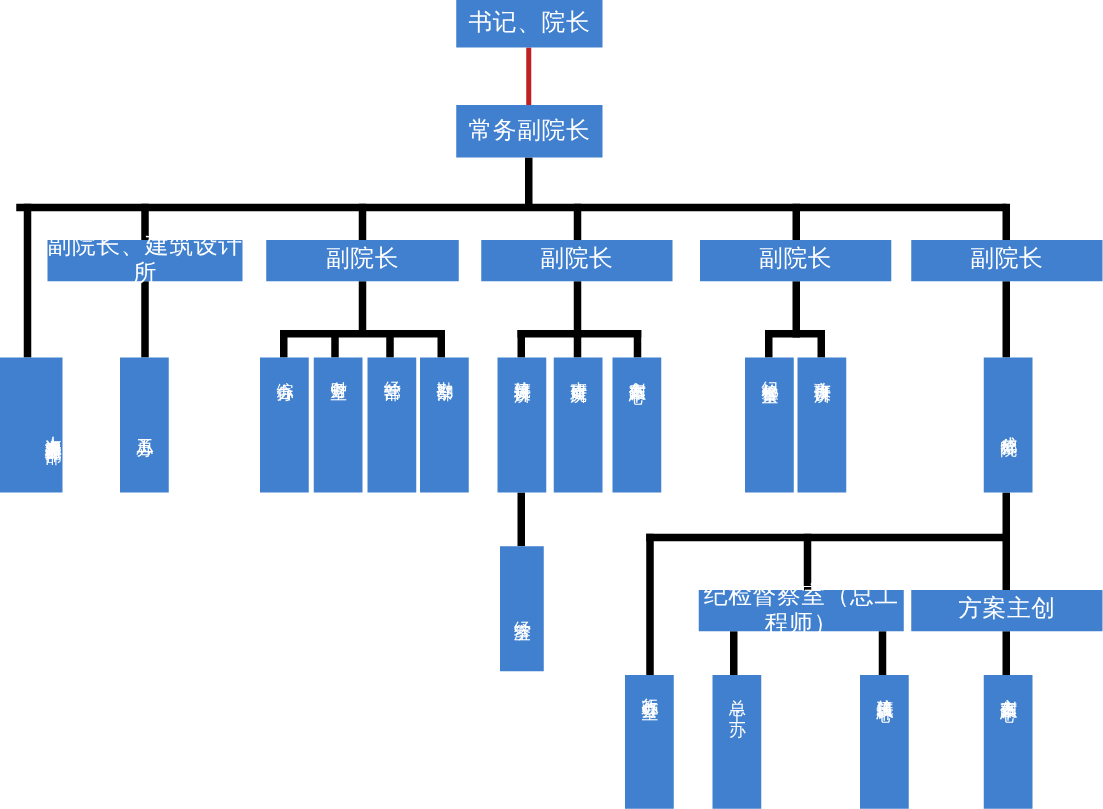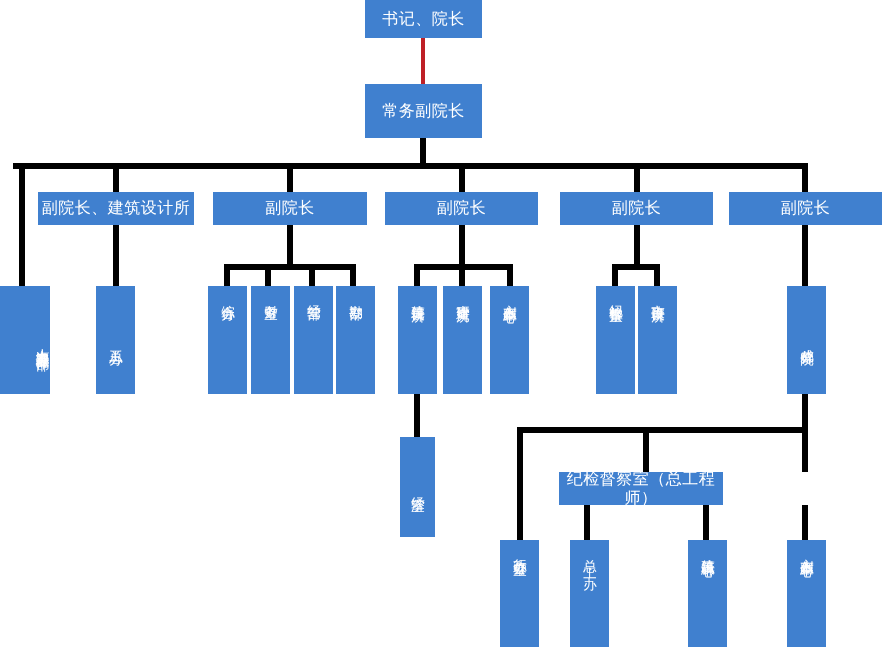--- a/index.html
+++ b/index.html
@@ -20,21 +20,21 @@
     box-sizing:border-box;
     display:flex;
     align-items:center;
     justify-content:center;
     text-align:center;
     line-height:1.18;
     letter-spacing:0.5px;
   }
   .node.h{                 
     writing-mode:horizontal-tb;
-    font-size:16px;
+    font-size:19px;
   }
   .node.v{                 
     writing-mode:vertical-rl;
     text-orientation:upright;
     font-size:13.5px;
     letter-spacing:1px;
     justify-content:flex-start;
     padding-top:8px;
   }
   .node.v.centerv{justify-content:center;padding-top:0;}
@@ -107,21 +107,21 @@
   <div class="ln" style="left:643px;top:427px;width:6px;height:45px;"></div>
   <div class="ln" style="left:802px;top:427px;width:6px;height:45px;"></div>
 
   <div class="ln" style="left:584px;top:505px;width:6px;height:35px;"></div>
   <div class="ln" style="left:703px;top:505px;width:6px;height:35px;"></div>
 
   <div class="ln" style="left:802px;top:505px;width:6px;height:35px;"></div>
 
   <div class="node h" style="left:365px;top:0px;width:117px;height:38px;">书记、院长</div>
 
-  <div class="node h" style="left:365px;top:84px;width:117px;height:54px;">常务副院长</div>
+  <div class="node h" style="left:365px;top:84px;width:117px;height:42px;">常务副院长</div>
 
   <div class="node h" style="left:38px;top:192px;width:156px;height:33px;">副院长、建筑设计所</div>
   <div class="node h" style="left:213px;top:192px;width:154px;height:33px;">副院长</div>
   <div class="node h" style="left:385px;top:192px;width:153px;height:33px;">副院长</div>
   <div class="node h" style="left:560px;top:192px;width:153px;height:33px;">副院长</div>
   <div class="node h" style="left:729px;top:192px;width:153px;height:33px;">副院长</div>
 
   <div class="node v twocol" style="left:0px;top:286px;width:50px;height:108px;">
     <span>人力资源部</span>
     <span>党群工作部</span>
@@ -139,19 +139,20 @@
   <div class="node v" style="left:490px;top:286px;width:39px;height:108px;">方案创作中心</div>
 
   <div class="node v" style="left:596px;top:286px;width:39px;height:108px;">纪检督察室</div>
   <div class="node v" style="left:638px;top:286px;width:39px;height:108px;">市政设计所</div>
 
   <div class="node v centerv" style="left:787px;top:286px;width:39px;height:108px;">成都分院</div>
 
   <div class="node v centerv" style="left:400px;top:437px;width:35px;height:100px;">经济室</div>
 
   <div class="node h" style="left:559px;top:472px;width:164px;height:33px;">纪检督察室（总工程师）</div>
+  <div class="node h" style="left:729px;top:472px;width:153px;height:33px;">方案主创</div>
 
   <div class="node v" style="left:500px;top:540px;width:39px;height:107px;">行政办公室</div>
   <div class="node v wide" style="left:570px;top:540px;width:39px;height:107px;">总工办</div>
   <div class="node v" style="left:688px;top:540px;width:39px;height:107px;">建筑设计中心</div>
   <div class="node v" style="left:787px;top:540px;width:39px;height:107px;">方案创作中心</div>
 
 </div>
 
 </body></html>

